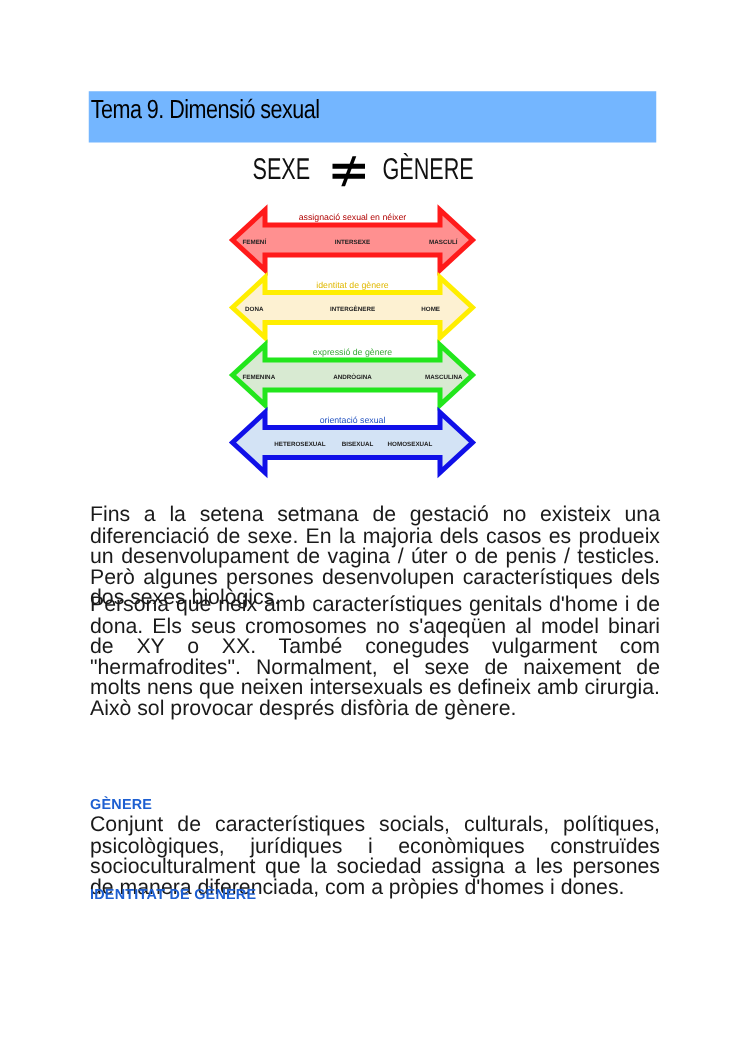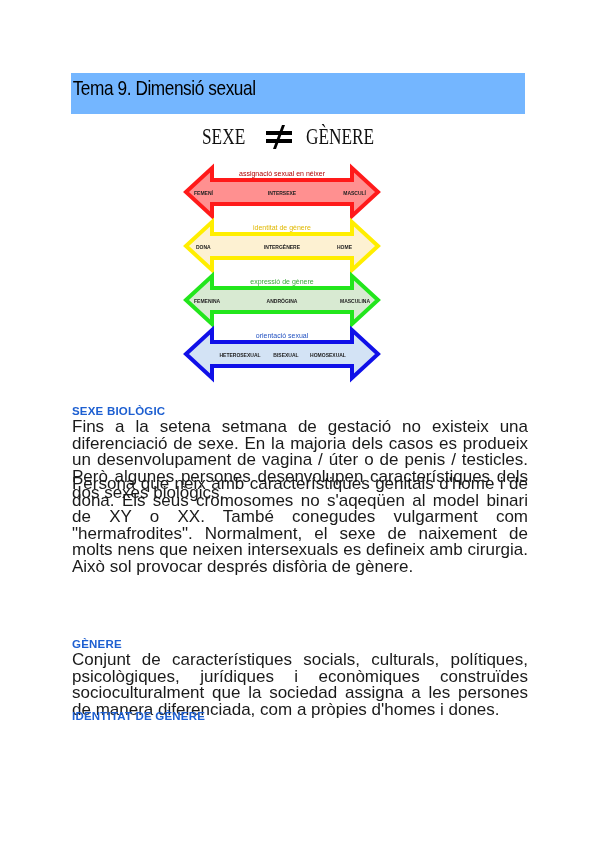--- a/index.html
+++ b/index.html
@@ -1,20 +1,20 @@
 <!DOCTYPE html>
 <html><head>
   <meta charset="utf-8">
   <style>
     html, body { margin: 0; padding: 0; background: #ffffff; }
     body { width: 600px; height: 848px; position: relative; overflow: hidden; font-family: "Liberation Sans", sans-serif; color: #222; }
     .title-bar { position: absolute; left: 71px; top: 73px; width: 454px; height: 41px; background: #74b6ff; }
     .title-bar h1 { margin: 0; padding-left: 2px; font-family: "Liberation Sans", sans-serif; font-weight: normal; font-size: 21px; line-height: 29px; color: #000; letter-spacing: -0.5px; transform: scaleX(0.82); transform-origin: left center; white-space: nowrap; }
     .figure { position: absolute; left: 180px; top: 112px; width: 210px; height: 290px; }
-    .sexe-genere { position: absolute; left: 0; top: 8px; width: 210px; height: 32px; font-family: Liberation Serif, serif; }
+    .sexe-genere { position: absolute; left: 0; top: 8px; width: 210px; height: 32px; }
     .sg-word { position: absolute; top: 0; font-size: 24px; line-height: 32px; color: #111; transform: scaleX(0.72); white-space: nowrap; }
     .sg-left { left: 22px; transform-origin: left center; }
     .sg-right { left: 126px; transform-origin: left center; }
     .neq { position: absolute; left: 84px; top: 4px; width: 30px; height: 26px; }
     svg.arrows { position: absolute; left: 0; top: 45px; }
     .section { position: absolute; left: 72px; width: 456px; }
     .section h2 { margin: 0; font-size: 11.5px; line-height: 15px; color: #1d5fd1; font-weight: bold; letter-spacing: 0.2px; }
     .section p { margin: 0; font-size: 17px; line-height: 16.5px; color: #1a1a1a; text-align: justify; }
   </style>
 </head>
@@ -68,21 +68,20 @@
       <use href="#arrowShape" id="a3" stroke-width="4" fill="#d3e3f5" stroke="#1010e8"></use>
       <text x="102" y="11" text-anchor="middle" font-size="7" font-family="Liberation Sans, sans-serif" fill="#2050c0">orientació sexual</text>
       <text x="60" y="30" text-anchor="middle" font-size="5" font-weight="bold" fill="#222" font-family="Liberation Sans, sans-serif">HETEROSEXUAL</text>
       <text x="106" y="30" text-anchor="middle" font-size="5" font-weight="bold" fill="#222" font-family="Liberation Sans, sans-serif">BISEXUAL</text>
       <text x="148" y="30" text-anchor="middle" font-size="5" font-weight="bold" fill="#222" font-family="Liberation Sans, sans-serif">HOMOSEXUAL</text>
     </g>
   </svg>
 </div>
 
 <div class="section" style="top:404px;">
-  <h2>SEXE BIOLÒGIC</h2>
   <p>Fins a la setena setmana de gestació no existeix una diferenciació de sexe. En la majoria dels casos es produeix un desenvolupament de vagina / úter o de penis / testicles. Però algunes persones desenvolupen característiques dels dos sexes biològics.</p>
 </div>
 
 <div class="section" style="top:476px;">
   <p>Persona que neix amb característiques genitals d'home i de dona. Els seus cromosomes no s'aqeqüen al model binari de XY o XX. També conegudes vulgarment com "hermafrodites". Normalment, el sexe de naixement de molts nens que neixen intersexuals es defineix amb cirurgia. Això sol provocar després disfòria de gènere.</p>
 </div>
 
 <div class="section" style="top:564px;">
 </div>
 

